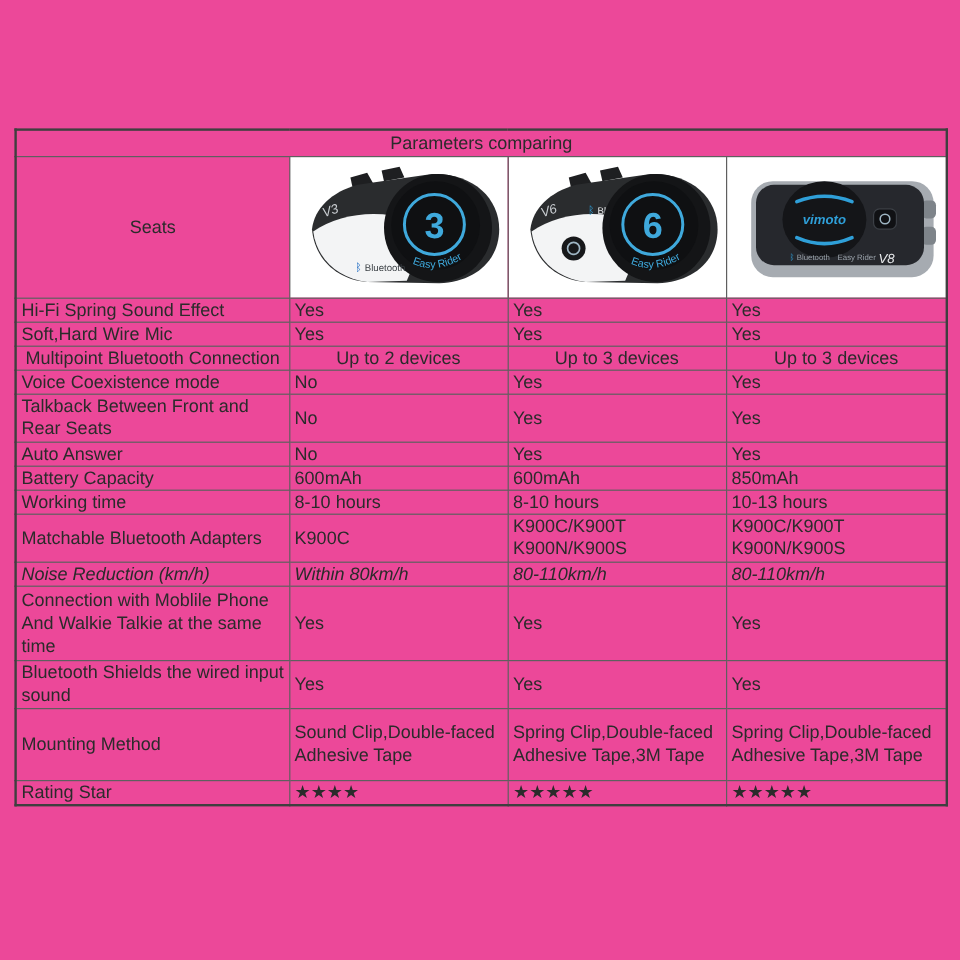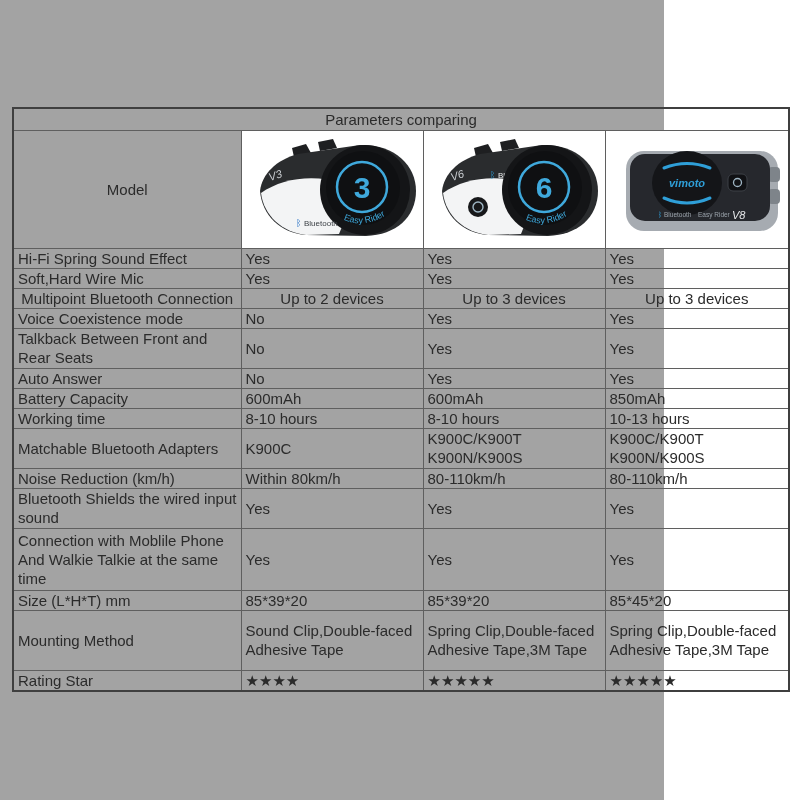--- a/index.html
+++ b/index.html
@@ -3,21 +3,21 @@
 <meta charset="utf-8">
 <style>
   * { box-sizing: border-box; }
   html, body { margin: 0; padding: 0; }
   body {
     width: 800px; height: 800px;
     background: #ffffff;
     font-family: "Liberation Sans", sans-serif;
     position: relative;
   }
-  .page { position: relative; width: 664px; height: 800px; background:#a3a3a3; }
+  .page { position: relative; width: 800px; height: 800px; background:#ec4899; }
 
   table.compare {
     position: absolute; left: 12px; top: 107px;
     width: 776px;
     border-collapse: collapse;
     table-layout: fixed;
     border: 2px solid #3f3f3f;
   }
   table.compare td {
     border: 1px solid #5f5f5f;
@@ -53,21 +53,21 @@
       <col style="width:228px">
         <col style="width:182px">
         <col style="width:182px">
         <col style="width:184px">
     </colgroup>
     <tbody id="table-body">
       <tr>
         <td colspan="4" class="title-cell">Parameters comparing</td>
       </tr>
       <tr class="model-row">
-        <td class="label-cell model-label">Model</td>
+        <td class="label-cell model-label">Seats</td>
 
         <td class="model-cell">
           <svg width="180" height="116" viewBox="0 0 180 116">
             <path d="M46,17 l14,-4 5,9 -17,4 z" fill="#1e1f21"></path>
             <path d="M72,11 l15,-3 4,9 -17,3 z" fill="#1e1f21"></path>
             <path d="M14,60 C16,43 30,29 52,23 L114,14 C148,13 170,34 170,60 C170,86 150,104 120,105 L60,104 C34,102 16,84 14,60 Z" fill="#2a2c2e"></path>
             <path d="M15,62 C36,47 68,43 96,52 C101,70 100,88 93,103 L60,104 C36,101 18,85 15,62 Z" fill="#f3f4f5"></path>
             <text x="24" y="50" font-size="11" font-style="italic" fill="#c9cdd1" transform="rotate(-18 24 50)">V3</text>
             <circle cx="119" cy="59" r="45" fill="#141517"></circle>
             <circle cx="117" cy="57" r="37" fill="#0f1012"></circle>
@@ -172,43 +172,37 @@
           <td class="value-cell red">10-13 hours</td>
         </tr>
         <tr style="height: 40px;">
           <td class="label-cell">Matchable Bluetooth Adapters</td>
           <td class="value-cell">K900C</td>
           <td class="value-cell">K900C/K900T
 K900N/K900S</td>
           <td class="value-cell">K900C/K900T
 K900N/K900S</td>
         </tr>
-        <tr style="height: 20px;">
+        <tr style="height: 20px; font-style: italic;">
           <td class="label-cell">Noise Reduction (km/h)</td>
           <td class="value-cell">Within 80km/h</td>
           <td class="value-cell red">80-110km/h</td>
           <td class="value-cell red">80-110km/h</td>
         </tr>
+        <tr style="height: 62px;">
+          <td class="label-cell">Connection with Moblile Phone And Walkie Talkie at the same time</td>
+          <td class="value-cell">Yes</td>
+          <td class="value-cell">Yes</td>
+          <td class="value-cell">Yes</td>
+        </tr>
         <tr style="height: 40px;">
           <td class="label-cell">Bluetooth Shields the wired input sound</td>
           <td class="value-cell">Yes</td>
           <td class="value-cell">Yes</td>
           <td class="value-cell">Yes</td>
-        </tr>
-        <tr style="height: 62px;">
-          <td class="label-cell">Connection with Moblile Phone And Walkie Talkie at the same time</td>
-          <td class="value-cell">Yes</td>
-          <td class="value-cell">Yes</td>
-          <td class="value-cell">Yes</td>
-        </tr>
-        <tr style="height: 20px;">
-          <td class="label-cell">Size (L*H*T) mm</td>
-          <td class="value-cell">85*39*20</td>
-          <td class="value-cell">85*39*20</td>
-          <td class="value-cell">85*45*20</td>
         </tr>
         <tr style="height: 60px;">
           <td class="label-cell">Mounting Method</td>
           <td class="value-cell">Sound Clip,Double-faced Adhesive Tape</td>
           <td class="value-cell red">Spring Clip,Double-faced Adhesive Tape,3M Tape</td>
           <td class="value-cell red">Spring Clip,Double-faced Adhesive Tape,3M Tape</td>
         </tr>
         <tr style="height: 21px;">
           <td class="label-cell">Rating Star</td>
           <td class="stars-cell">★★★★</td>

